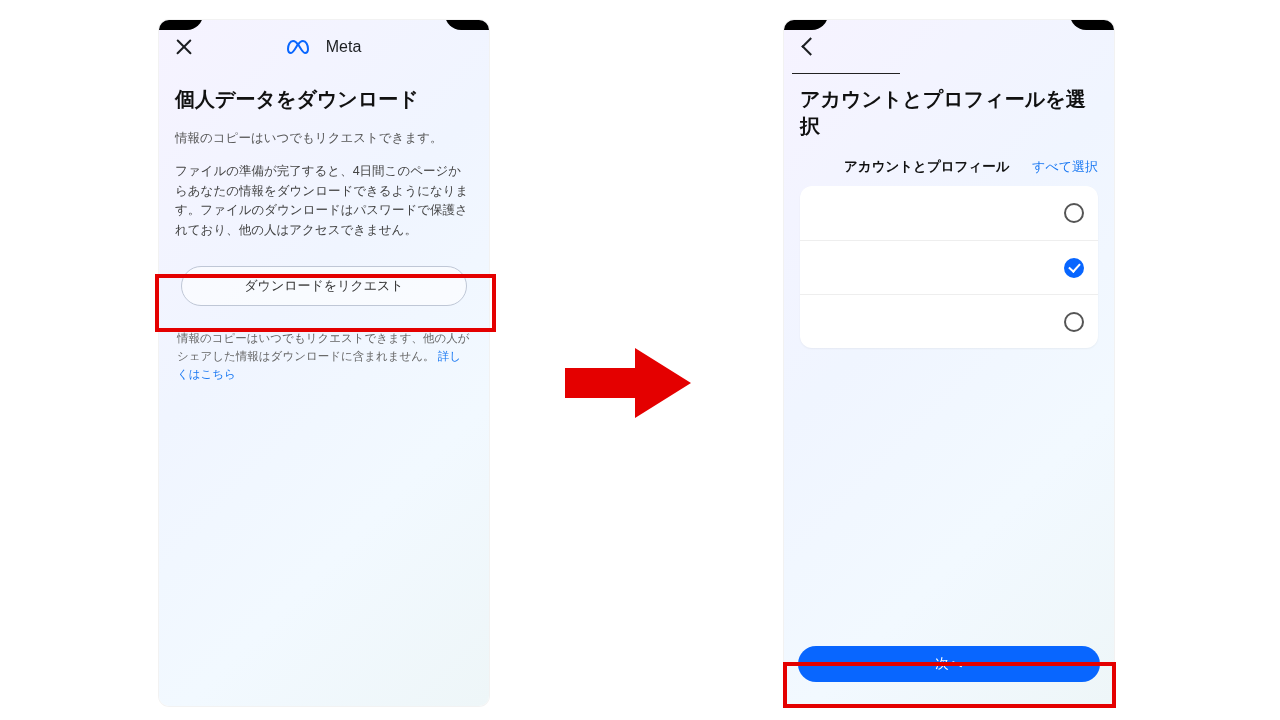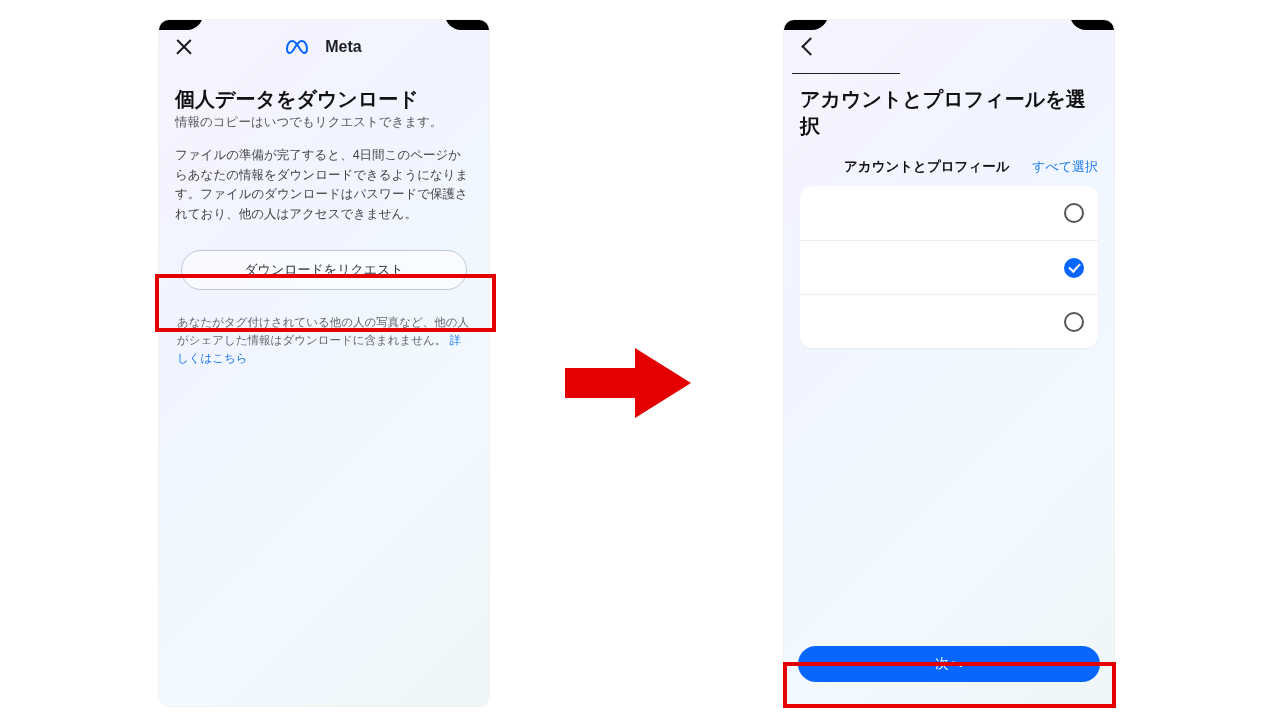--- a/index.html
+++ b/index.html
@@ -85,38 +85,38 @@
     bottom: 0;
     width: 108px;
     height: 1.5px;
     background: #222;
   }
 
   .meta-logo {
     display: inline-flex;
     align-items: center;
     gap: 17px;
-    font-weight: 700;
+    font-weight: 400;
     font-size: 16px;
     color: #1c1e21;
   }
   .meta-logo svg { display: block; }
 
   .content { padding: 0 16px; }
   .h1 {
     font-size: 20px;
     font-weight: 700;
     color: #111;
     line-height: 1.35;
     margin-top: 12px;
   }
   .sub {
     font-size: 12.5px;
     color: #555;
-    margin-top: 0;
+    margin-top: 16px;
     line-height: 1.55;
   }
   .para {
     font-size: 12.5px;
     color: #444;
     margin-top: 14px;
     line-height: 1.55;
   }
 
   .request-wrap {
@@ -250,21 +250,21 @@
     </span>
   </div>
   <div class="content">
     <div class="h1">個人データをダウンロード</div>
     <div class="sub">情報のコピーはいつでもリクエストできます。</div>
     <div class="para">ファイルの準備が完了すると、4日間このページからあなたの情報をダウンロードできるようになります。ファイルのダウンロードはパスワードで保護されており、他の人はアクセスできません。</div>
     <div class="request-wrap">
       <button class="btn-outline">ダウンロードをリクエスト</button>
     </div>
     <div class="footnote">
-      <span>あなたがタグ付けされている他の人の写真など、他の人がシェアした情報はダウンロードに含まれません。</span>
+      <span>情報のコピーはいつでもリクエストできます、他の人がシェアした情報はダウンロードに含まれません。</span>
       <a>詳しくはこちら</a>
     </div>
   </div>
 </div>
 
 <div class="hl" style="left:155px; top:274px; width:341px; height:58px;"></div>
 
 <svg class="arrow" viewBox="0 0 126 74">
   <polygon points="0,22 70,22 70,2 126,37 70,72 70,52 0,52" fill="#e40000"></polygon>
 </svg>

